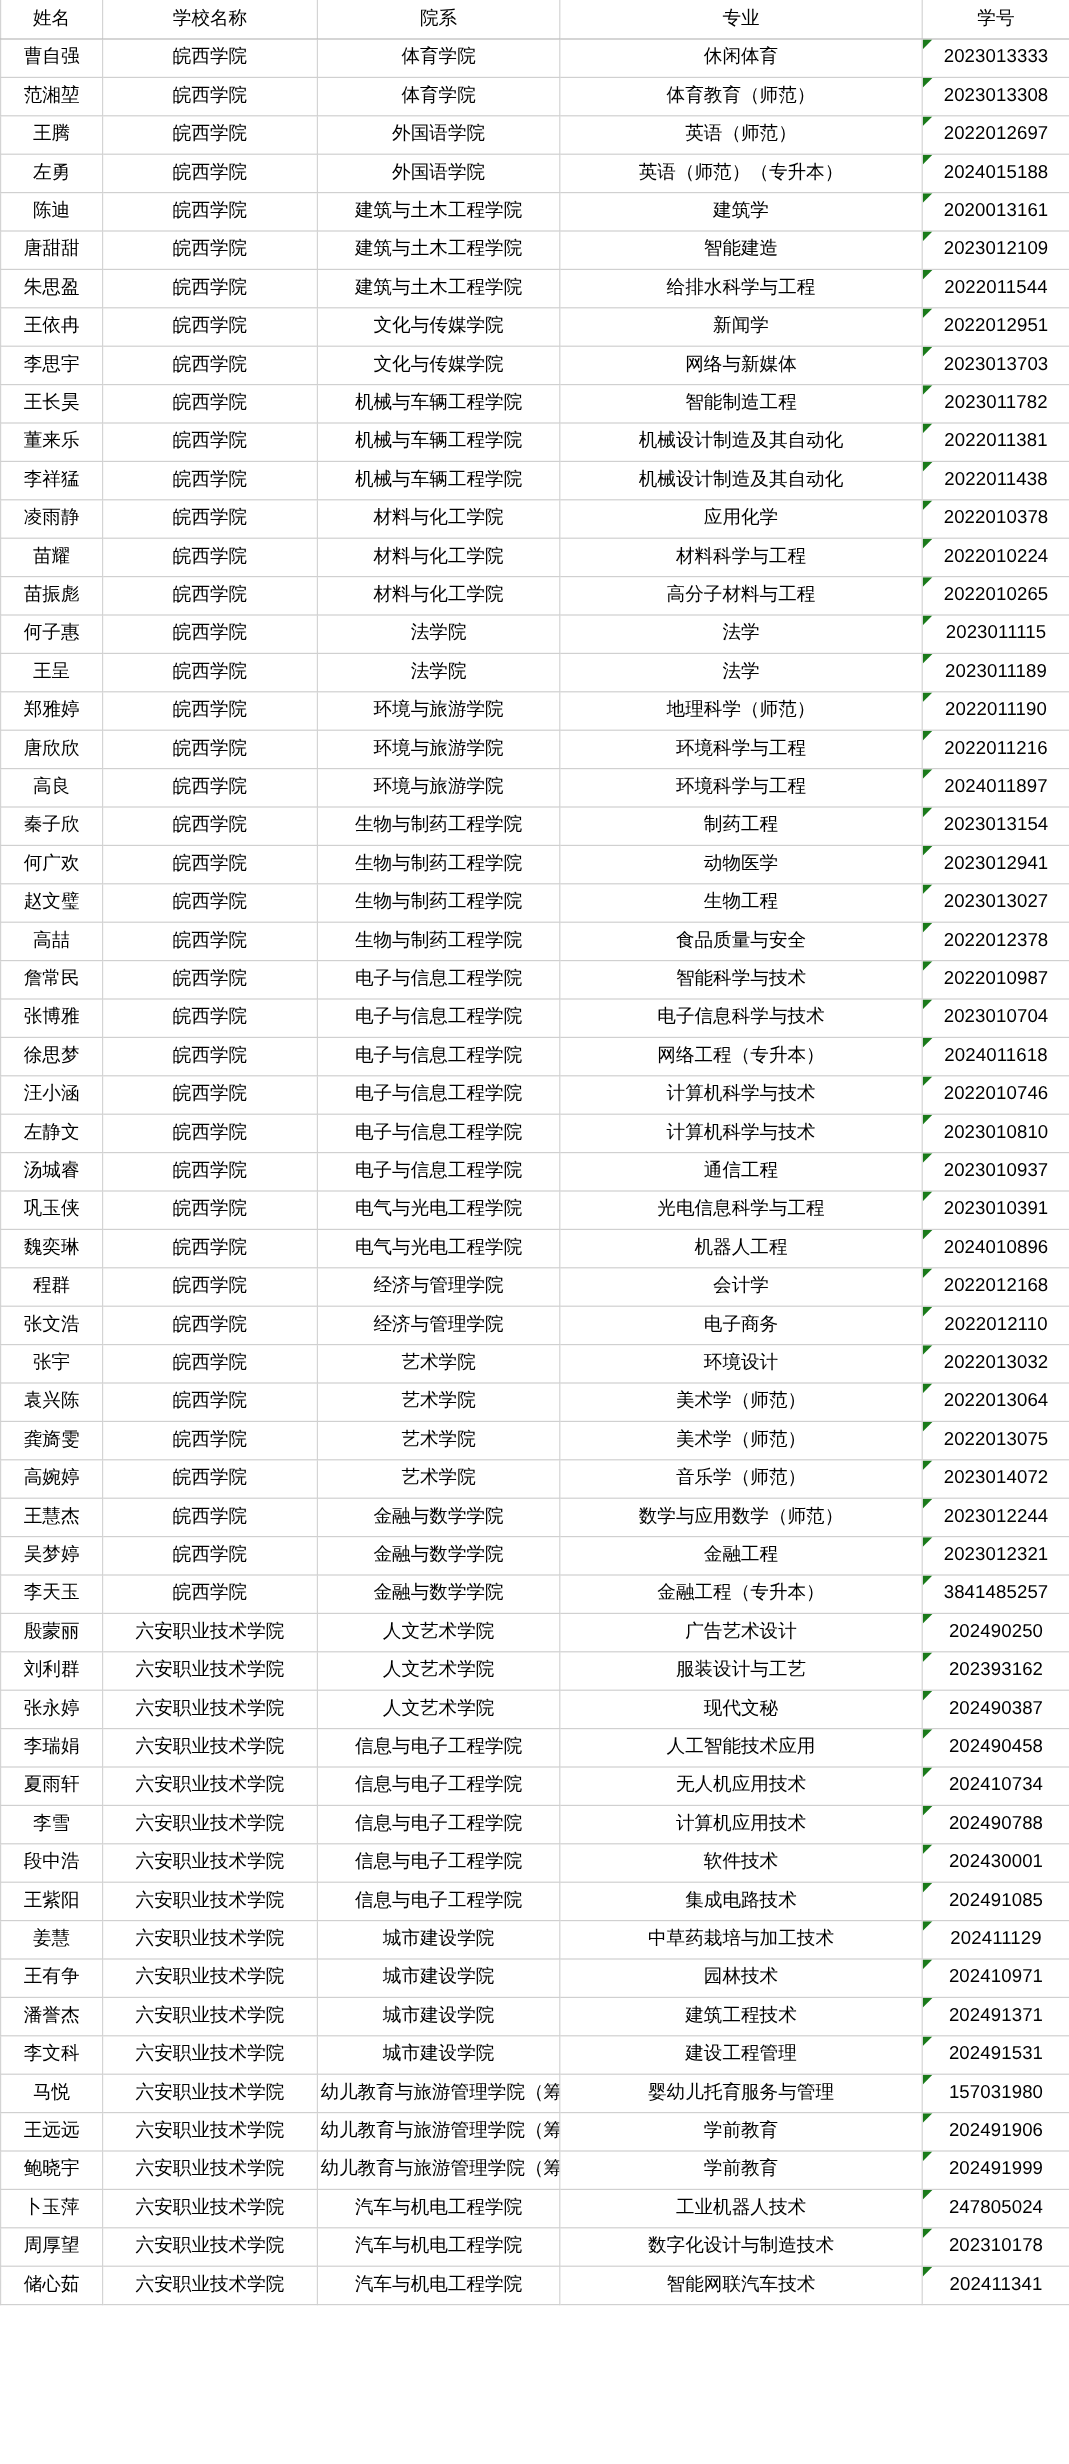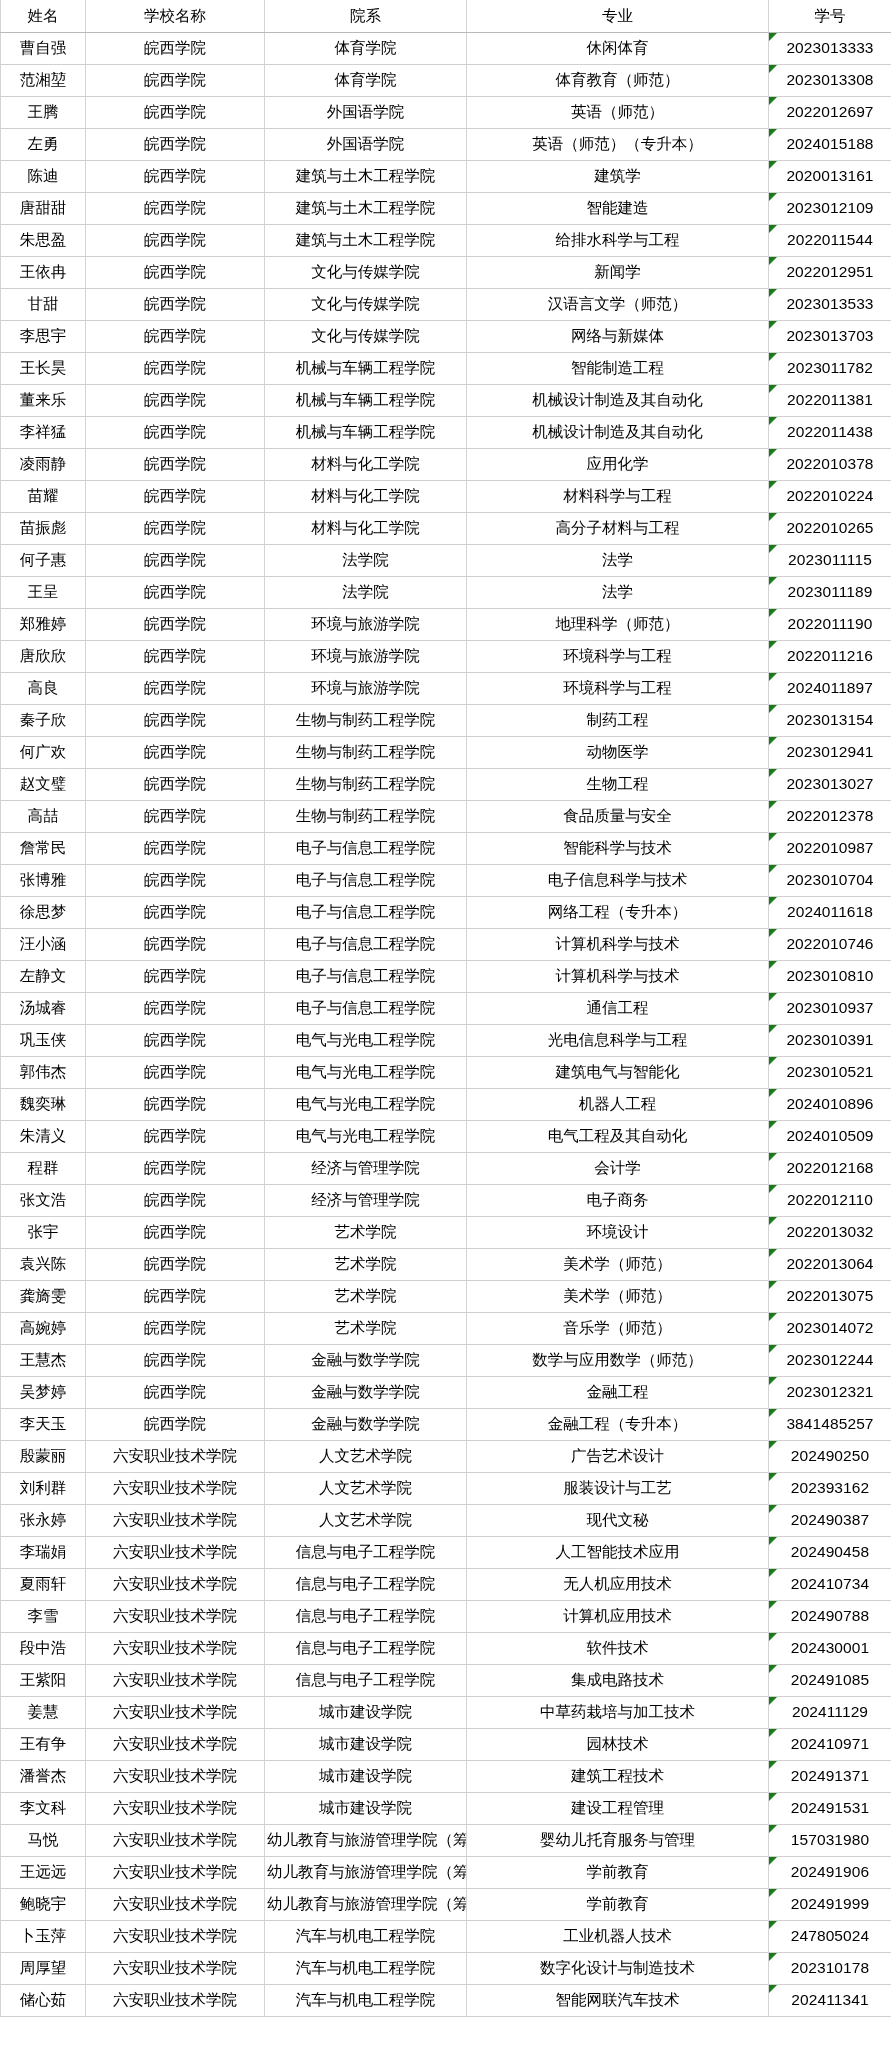--- a/index.html
+++ b/index.html
@@ -139,27 +139,20 @@
           <td class="cell-sid flagged">2022011544</td>
         </tr>
         <tr>
           <td>王依冉</td>
           <td>皖西学院</td>
           <td>文化与传媒学院</td>
           <td>新闻学</td>
           <td class="cell-sid flagged">2022012951</td>
         </tr>
         <tr>
-          <td>甘甜</td>
-          <td>皖西学院</td>
-          <td>文化与传媒学院</td>
-          <td>汉语言文学（师范）</td>
-          <td class="cell-sid flagged">2023013533</td>
-        </tr>
-        <tr>
           <td>李思宇</td>
           <td>皖西学院</td>
           <td>文化与传媒学院</td>
           <td>网络与新媒体</td>
           <td class="cell-sid flagged">2023013703</td>
         </tr>
         <tr>
           <td>王长昊</td>
           <td>皖西学院</td>
           <td>机械与车辆工程学院</td>
@@ -307,39 +300,25 @@
           <td class="cell-sid flagged">2023010937</td>
         </tr>
         <tr>
           <td>巩玉侠</td>
           <td>皖西学院</td>
           <td>电气与光电工程学院</td>
           <td>光电信息科学与工程</td>
           <td class="cell-sid flagged">2023010391</td>
         </tr>
         <tr>
-          <td>郭伟杰</td>
-          <td>皖西学院</td>
-          <td>电气与光电工程学院</td>
-          <td>建筑电气与智能化</td>
-          <td class="cell-sid flagged">2023010521</td>
-        </tr>
-        <tr>
           <td>魏奕琳</td>
           <td>皖西学院</td>
           <td>电气与光电工程学院</td>
           <td>机器人工程</td>
           <td class="cell-sid flagged">2024010896</td>
-        </tr>
-        <tr>
-          <td>朱清义</td>
-          <td>皖西学院</td>
-          <td>电气与光电工程学院</td>
-          <td>电气工程及其自动化</td>
-          <td class="cell-sid flagged">2024010509</td>
         </tr>
         <tr>
           <td>程群</td>
           <td>皖西学院</td>
           <td>经济与管理学院</td>
           <td>会计学</td>
           <td class="cell-sid flagged">2022012168</td>
         </tr>
         <tr>
           <td>张文浩</td>

